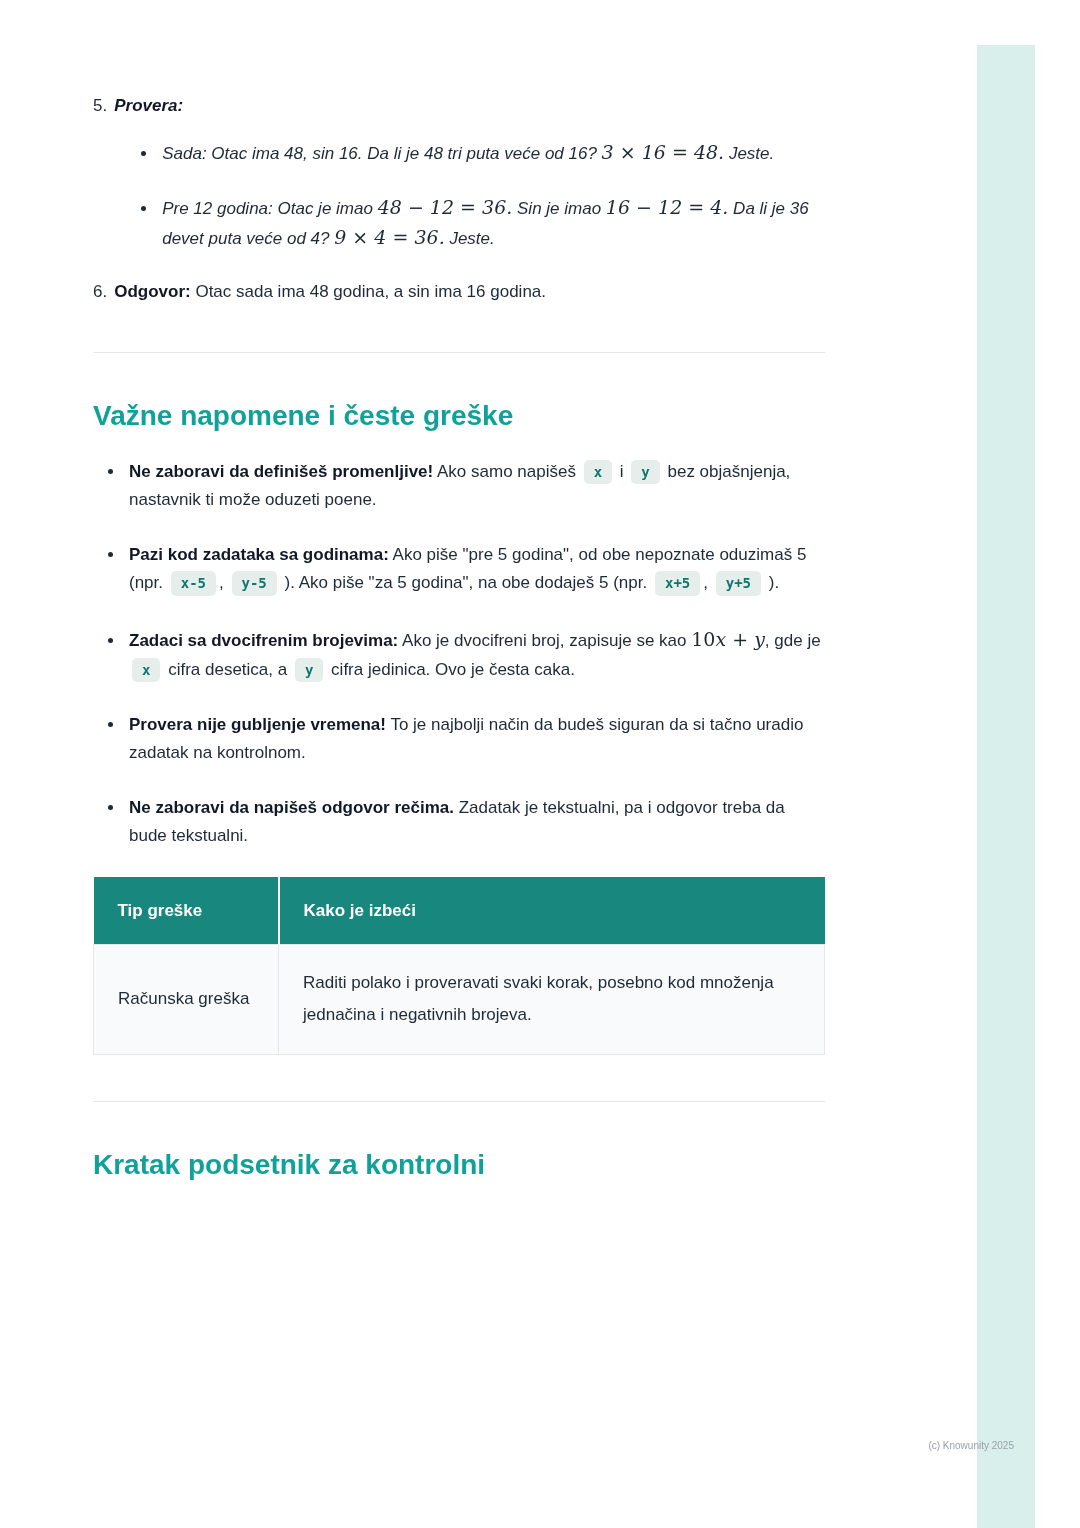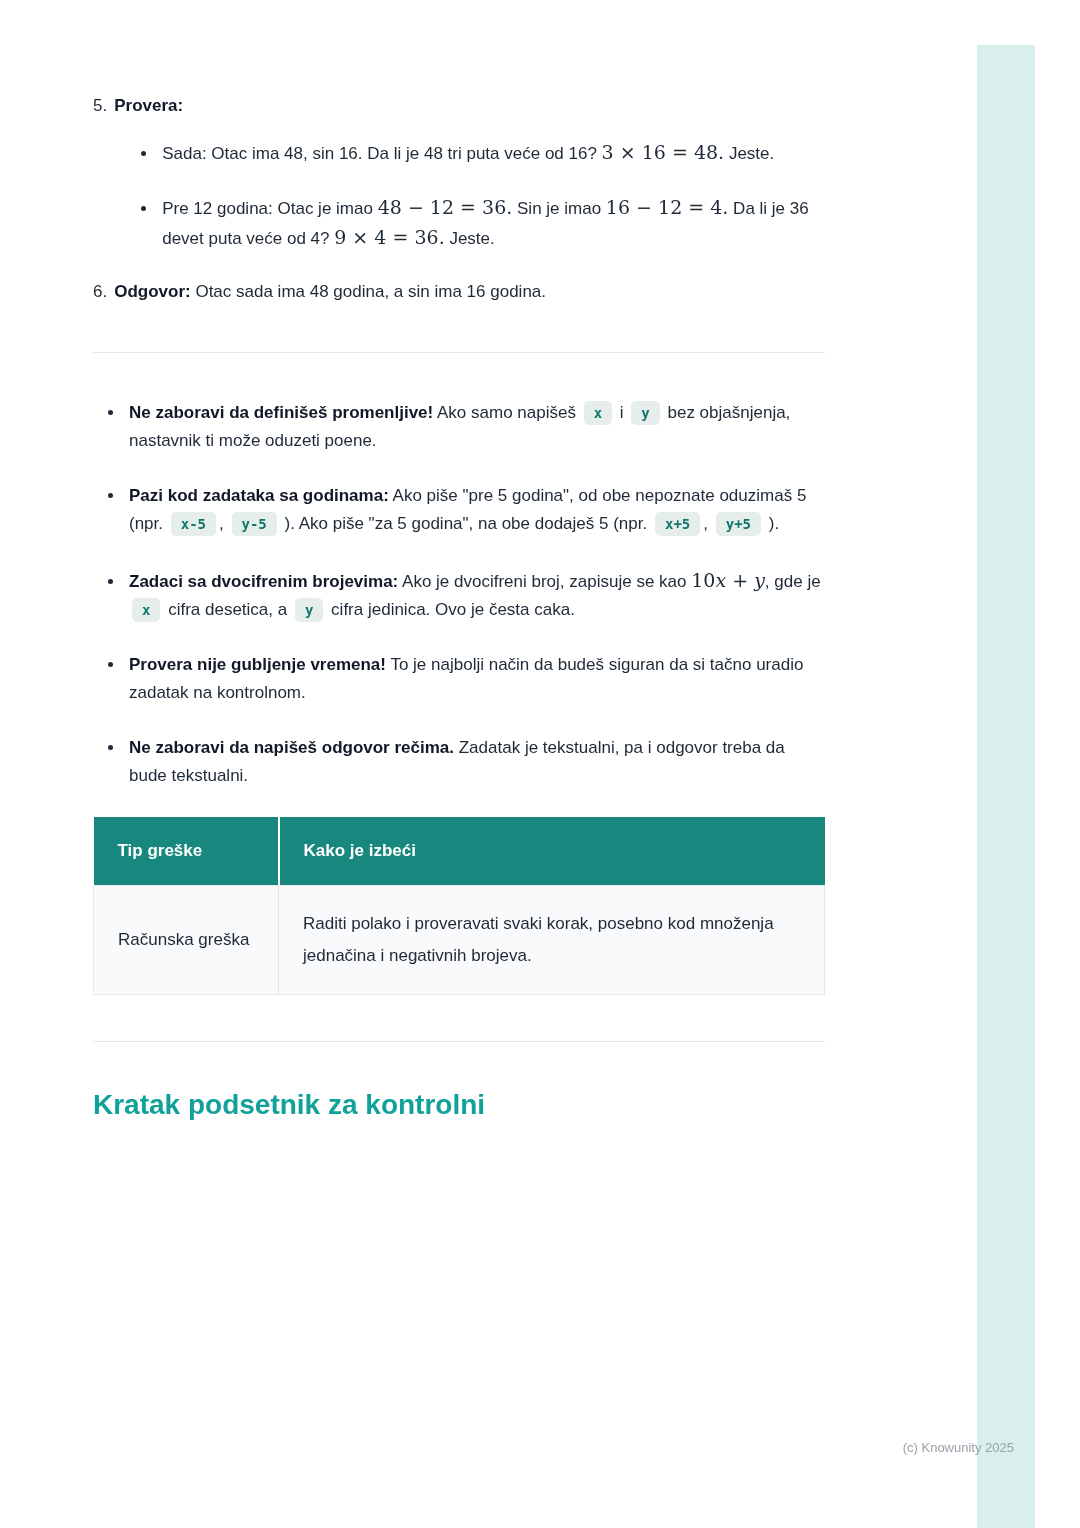--- a/index.html
+++ b/index.html
@@ -27,21 +27,21 @@
     position: absolute;
     left: 93px;
     top: 0;
     width: 732px;
     padding-top: 92px;
     font-size: 17px;
     line-height: 1.6;
   }
   .step { display: flex; gap: 7px; margin-bottom: 26px; }
   .step-num { flex: none; }
-  .step-body { flex: 1; }
+  .step-body { flex: 1; font-style: italic; }
   .step-title { margin: 0; font-weight: 700; color: #111827; }
   .step-rich { margin: 0; }
 
   ul.bullets { list-style: disc; margin: 18px 0 0 0; padding-left: 44px; }
   ul.bullets li { margin-bottom: 24px; padding-left: 4px; }
   ul.bullets li:last-child { margin-bottom: 0; }
 
   ul.notes { list-style: disc; margin: 26px 0 0 0; padding-left: 32px; }
   ul.notes li { margin-bottom: 27px; padding-left: 4px; line-height: 1.65; }
 
@@ -98,21 +98,21 @@
     line-height: 1.9;
     font-size: 17px;
   }
   table.mistakes tbody tr:nth-child(odd) td { background: var(--c-row-base, #f9fafb); }
   table.mistakes tbody tr:nth-child(even) td { background: var(--c-row-alt, #f1f3f5); }
 
   .watermark {
     position: absolute;
     right: 66px;
     top: 1440px;
-    font-size: 13px;
+    font-size: 10px;
     color: var(--c-muted, #98a1ab);
   }
 </style>
 </head>
 <body>
 
 <div class="page">
   <div class="stripe"></div>
 
   <main class="content">
@@ -130,20 +130,21 @@
       </div>
 
       <div class="step">
         <span class="step-num">6.</span>
         <p class="step-rich"><strong class="run-in">Odgovor:</strong> Otac sada ima 48 godina, a sin ima 16 godina.</p>
       </div>
     </section>
 
     <hr class="divider">
 
+    <h2 class="section-heading">Važne napomene i česte greške</h2>
 
     <ul class="notes">
       <li><span class="li-text"><strong class="run-in">Ne zaboravi da definišeš promenljive!</strong> Ako samo napišeš <code class="chip">x</code> i <code class="chip">y</code> bez objašnjenja, nastavnik ti može oduzeti poene.</span></li>
       <li><span class="li-text"><strong class="run-in">Pazi kod zadataka sa godinama:</strong> Ako piše "pre 5 godina", od obe nepoznate oduzimaš 5 (npr. <code class="chip">x-5</code>, <code class="chip">y-5</code> ). Ako piše "za 5 godina", na obe dodaješ 5 (npr. <code class="chip">x+5</code>, <code class="chip">y+5</code> ).</span></li>
       <li><span class="li-text"><strong class="run-in">Zadaci sa dvocifrenim brojevima:</strong> Ako je dvocifreni broj, zapisuje se kao <span class="math"><span>1</span><span>0</span><i>x</i><span> </span><span>+</span><span> </span><i>y</i></span>, gde je <code class="chip">x</code> cifra desetica, a <code class="chip">y</code> cifra jedinica. Ovo je česta caka.</span></li>
       <li><span class="li-text"><strong class="run-in">Provera nije gubljenje vremena!</strong> To je najbolji način da budeš siguran da si tačno uradio zadatak na kontrolnom.</span></li>
       <li><span class="li-text"><strong class="run-in">Ne zaboravi da napišeš odgovor rečima.</strong> Zadatak je tekstualni, pa i odgovor treba da bude tekstualni.</span></li>
     </ul>
 
     <table class="mistakes">

